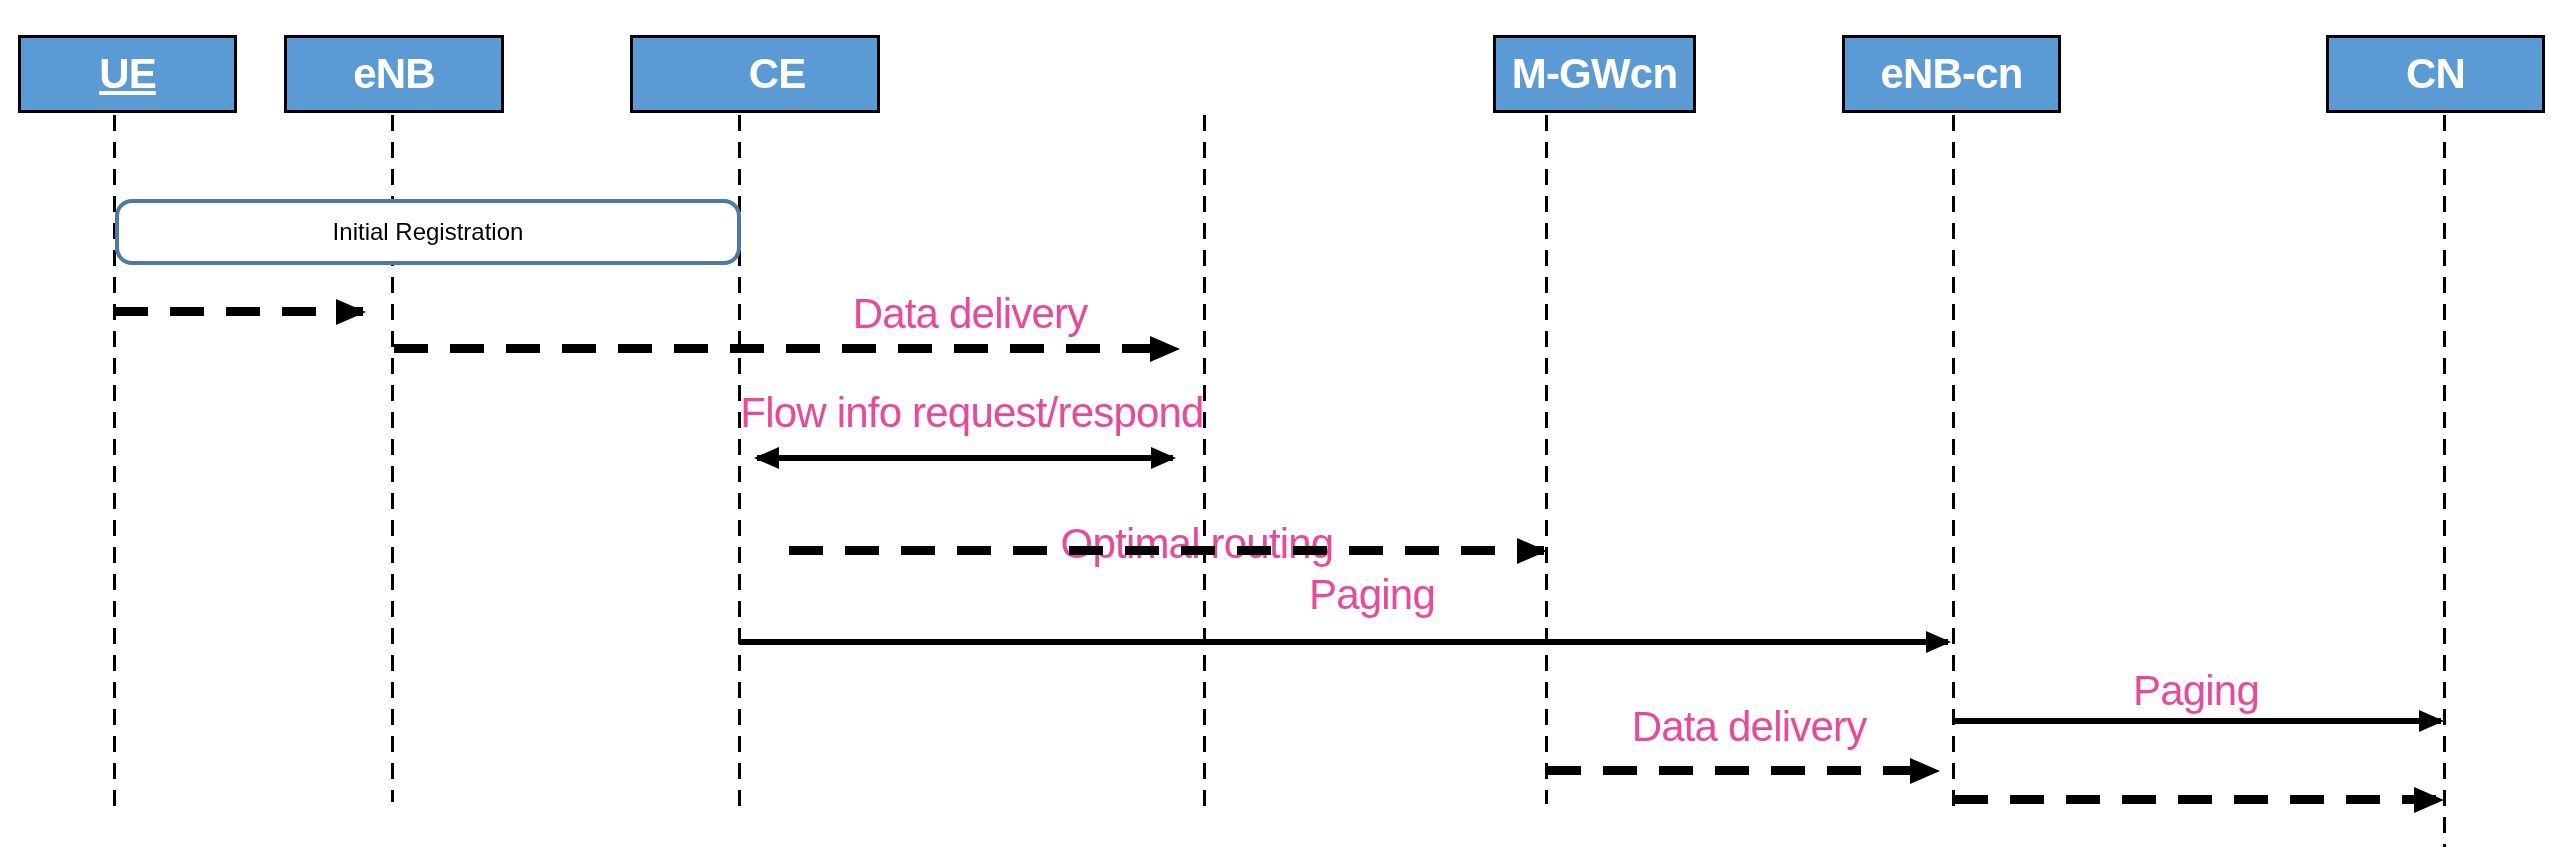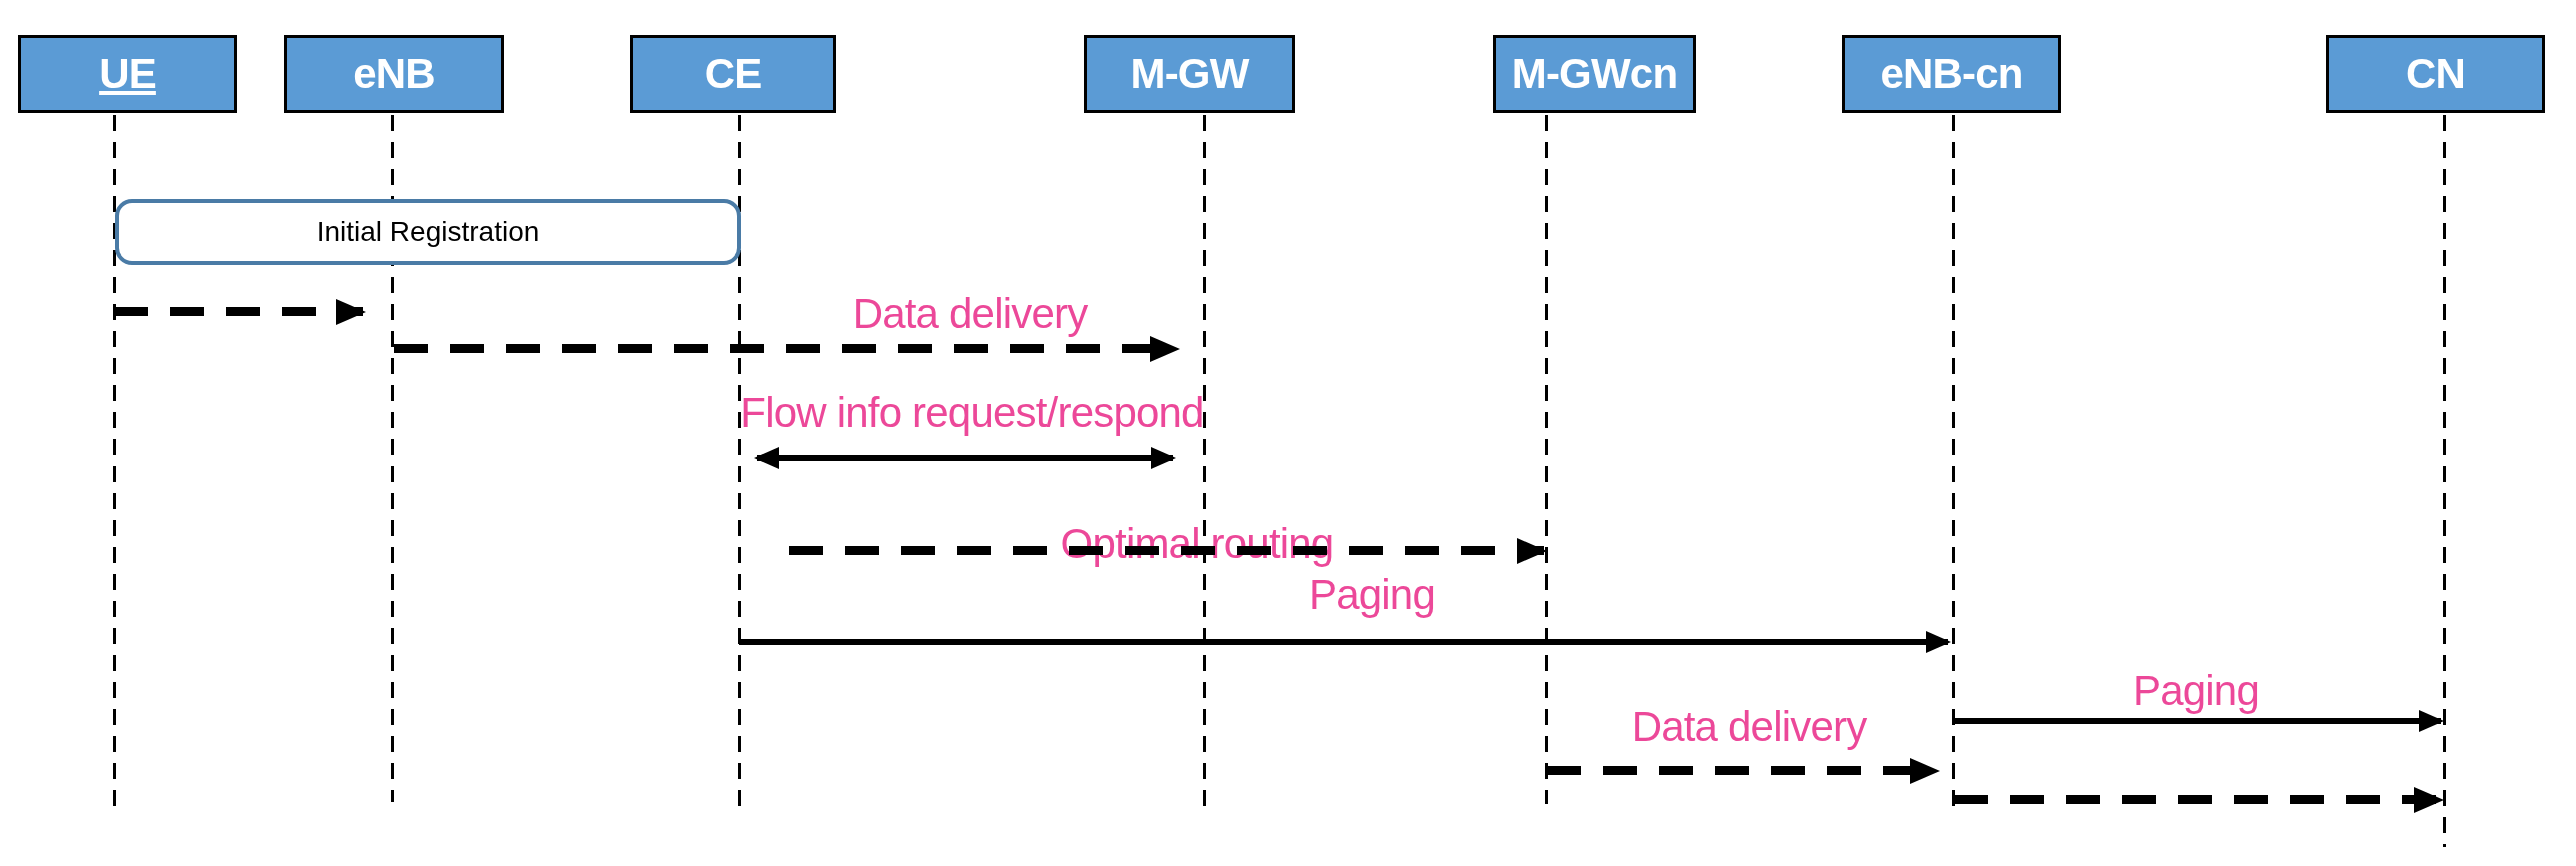--- a/index.html
+++ b/index.html
@@ -28,21 +28,21 @@
     background:repeating-linear-gradient(to bottom,#000 0 15.7px,transparent 15.7px 27px);
   }
   
   .regbox{
     position:absolute;
     left:115px;top:199px;width:618px;height:58px;
     background:#ffffff;
     border:4.7px solid #4a7ba6;
     border-radius:17px;
     display:flex;align-items:center;justify-content:center;
-    color:#000000;font-size:28px;text-align:right;
+    color:#000000;font-size:24px;text-align:right;
   }
   
   .msg-label{
     position:absolute;
     transform:translateX(-50%);
     white-space:nowrap;
     color:#ec4899;font-size:42px;
     letter-spacing:-0.8px;
   }
   
@@ -73,25 +73,22 @@
 <body>
 
 <div class="stage">
 
   <div class="actor" style="left:18px;width:213px;text-decoration:underline;">
       <span>UE</span>
     </div>
   <div class="actor" style="left:284px;width:214px;">
       <span>eNB</span>
     </div>
-  <div class="actor" style="left:630px;width:200px;">
+  <div class="actor" style="left:630px;width:200px;padding-left:44px;">
       <span>CE</span>
-    </div>
-  <div class="actor" style="left:1084px;width:205px;">
-      <span>M-GW</span>
     </div>
   <div class="actor" style="left:1457px;width:197px;margin-left:36px;">
       <span>M-GWcn</span>
     </div>
   <div class="actor" style="left:1842px;width:213px;">
       <span>eNB-cn</span>
     </div>
   <div class="actor" style="left:2326px;width:213px;">
       <span>CN</span>
     </div>

